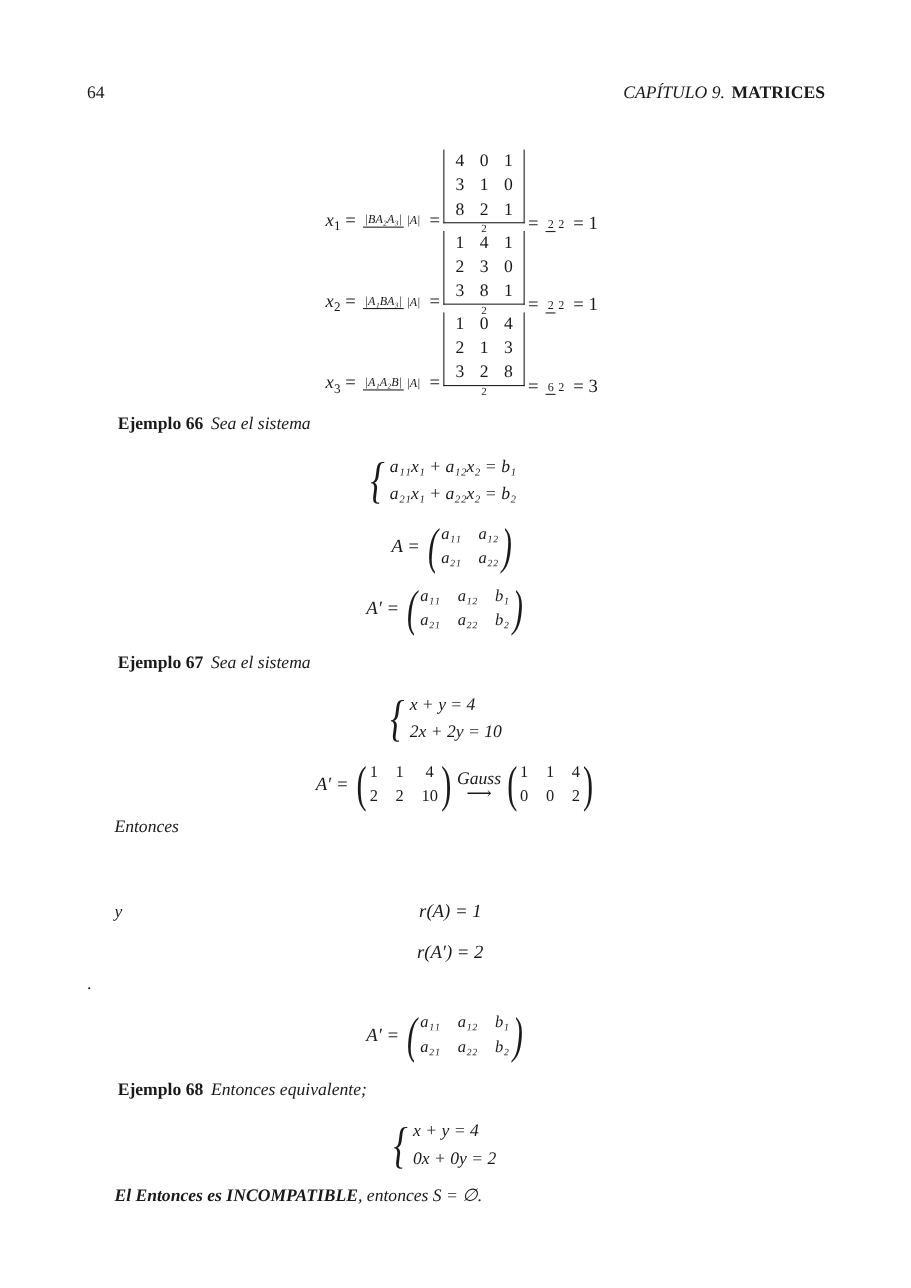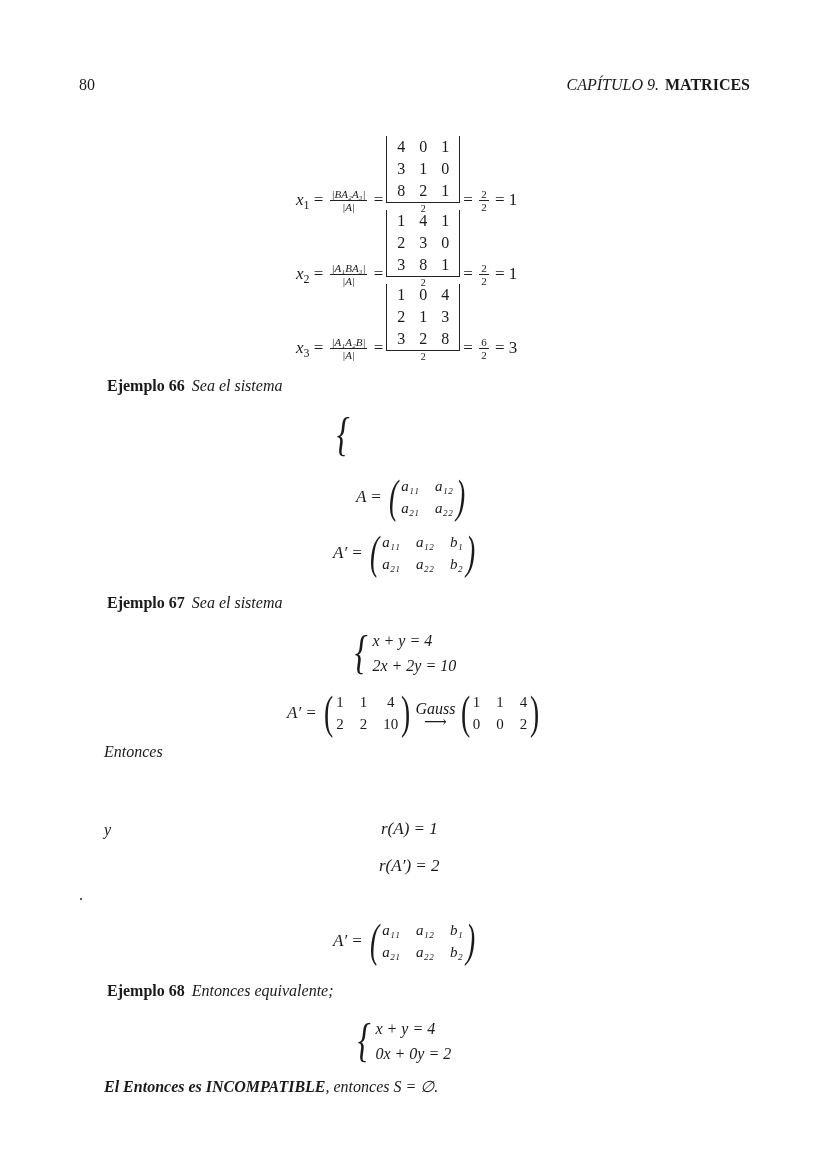--- a/index.html
+++ b/index.html
@@ -6,21 +6,21 @@
   body { width: 828px; height: 1171px; position: relative; overflow: hidden;
          font-family: "Liberation Serif", "DejaVu Serif", serif; color: #1a1a1a; }
   .abs { position: absolute; }
   .page-num { left: 79px; top: 76px; font-size: 16px; }
   .running-head { right: 78px; top: 76px; font-size: 16px; }
   .running-head .ch { font-style: italic; }
   .running-head .title { font-weight: bold; margin-left: 6px; }
   .m { font-style: italic; }
   .sub { font-size: 0.7em; vertical-align: -0.35em; font-style: normal; }
   .math { font-size: 17px; white-space: nowrap; }
-  .frac { display: inline-flex; flex-direction: column; align-items: center; vertical-align: middle; font-size: 11px; margin: 0 2px; }
+  .frac { display: inline-flex; flex-direction: row; align-items: center; vertical-align: middle; font-size: 11px; margin: 0 2px; }
   .frac .num { border-bottom: 1px solid #222; padding: 0 2px; line-height: 1.1; }
   .frac .den { line-height: 1.1; padding: 0 2px; }
   .bigfrac { display: inline-flex; flex-direction: column; align-items: center; vertical-align: bottom; margin: 0 3px; }
   .det { border-left: 1.3px solid #222; border-right: 1.3px solid #222; padding: 0 3px; display: grid; grid-template-columns: repeat(3, 22px); font-size: 16px; line-height: 22px; text-align: center; border-bottom: 1.2px solid #222; }
   .bigfrac .den { font-size: 10px; line-height: 12px; }
   .eqrow { display: flex; align-items: flex-end; }
   .eqrow .lhs { padding-bottom: 2px; }
   .eqrow .rhs { padding-bottom: 2px; }
   .ej { left: 79px; font-size: 16px; }
   .ej b { font-weight: bold; margin-right: 7px; margin-left: 28px; }
@@ -32,21 +32,21 @@
   .paren { font-size: 46px; font-weight: 100; line-height: 46px; transform: scaleX(0.6); }
   .mgrid { display: grid; font-size: 15px; line-height: 22px; text-align: center; column-gap: 16px; }
   .center-line { font-size: 17px; }
   .gauss { display: inline-flex; flex-direction: column; align-items: center; font-style: italic; font-size: 16px; margin: 0 2px; }
   .gauss .arrow { font-size: 16px; line-height: 8px; font-style: normal; }
   .text16 { font-size: 16px; }
 </style>
 </head>
 <body>
 
-<div class="abs page-num">80</div>
+<div class="abs page-num">64</div>
 <div class="abs running-head">
   <span class="ch">CAPÍTULO 9.</span><span class="title">MATRICES</span>
 </div>
 
 <div class="abs math" style="left:296px; top:136px;">
   <div class="eqrow">
     <span class="lhs"><span class="m">x</span><span class="sub">1</span> =
       <span class="frac">
           <span class="num m">|BA₂A₃|</span>
           <span class="den m">|A|</span>
@@ -126,20 +126,24 @@
           <span class="den">2</span>
         </span> = <span>3</span></span>
   </div>
 </div>
 
 <div class="abs ej" style="top:377px;">
   <b>Ejemplo 66</b><i>Sea el sistema</i>
 </div>
 <div class="abs sys m" style="left:334px; top:412px;">
   <span class="brace">{</span>
+  <div class="lines">
+    <div>a₁₁x₁ + a₁₂x₂ = b₁</div>
+    <div>a₂₁x₁ + a₂₂x₂ = b₂</div>
+  </div>
 </div>
 <div class="abs math m" style="left:356px; top:474px;">
   <span class="mat">
     <span style="margin-right:4px;">A =</span>
     <span class="paren">(</span>
     <span class="mgrid" style="grid-template-columns: repeat(2, auto);">
       <span>a₁₁</span>
         <span>a₁₂</span>
       <span>a₂₁</span>
         <span>a₂₂</span>

